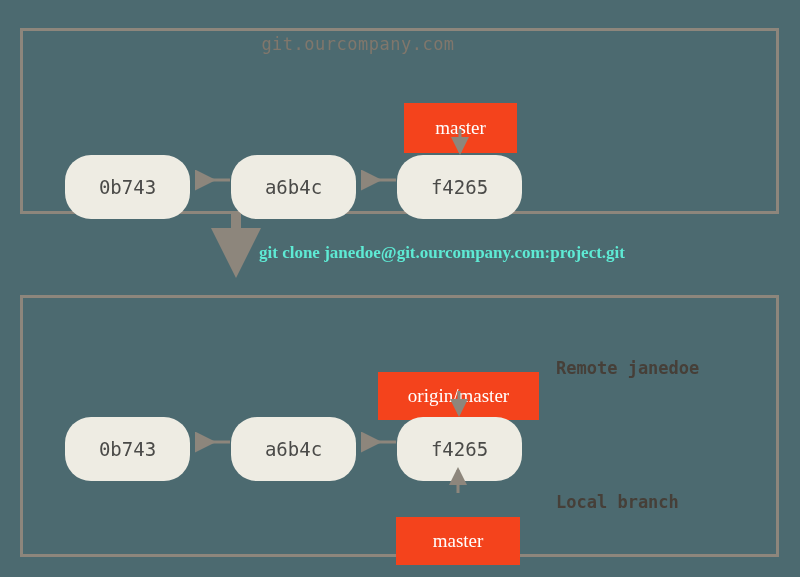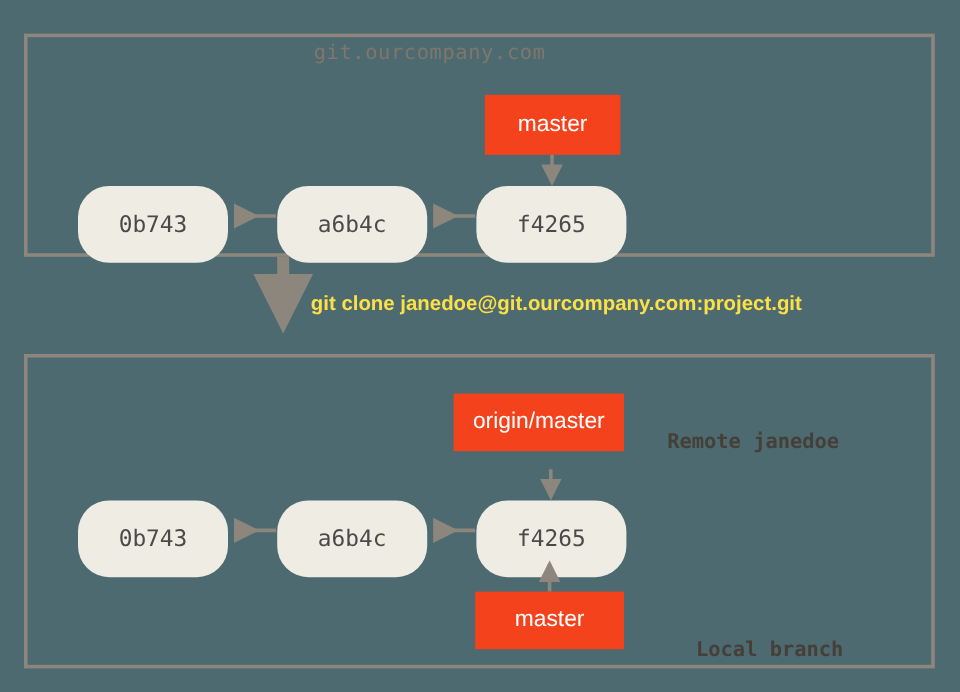--- a/index.html
+++ b/index.html
@@ -57,41 +57,42 @@
     align-items: center;
     justify-content: center;
     box-sizing: border-box;
   }
 
   
   .branch-box {
     position: absolute;
     background: #f4431c;
     color: #ffffff;
-    font-family: Liberation Sans, sans-serif;
+    font-family: Liberation Serif, serif;
     font-size: 19px;
     display: flex;
     align-items: center;
     justify-content: center;
     box-sizing: border-box;
+    margin-top: 24px;
   }
 
   
   .annotation {
     position: absolute;
     color: #463f38;
     font-family: "DejaVu Sans Mono", monospace;
     font-size: 17px;
     font-weight: bold;
     white-space: nowrap;
   }
   .command-text {
     position: absolute;
-    color: #fde047;
-    font-family: Liberation Sans, sans-serif;
+    color: #5eead4;
+    font-family: Liberation Serif, serif;
     font-size: 17px;
     font-weight: bold;
     white-space: nowrap;
   }
 
   
   #arrows {
     position: absolute;
     left: 0; top: 0;
     width: 800px;
@@ -122,21 +123,21 @@
 
   <div class="commit" id="remote-commit-2" style="left:397px; top:155px;">
     <span>f4265</span>
   </div>
 
   <div class="command-text" id="clone-command" style="left:259px; top:243px;">git clone janedoe@git.ourcompany.com:project.git</div>
 
   <div class="panel" id="panel-local"></div>
 
 
-  <div class="branch-box" id="local-origin-master-box" style="left:378px; top:328px; width:142px; height:48px;">
+  <div class="branch-box" id="local-origin-master-box" style="left:378px; top:348px; width:161px; height:48px;">
     <span>origin/master</span>
   </div>
 
   <div class="annotation" id="remote-branch-annotation" style="left:556px; top:358px;">Remote janedoe</div>
 
   <div class="commit" id="local-commit-0" style="left:65px; top:417px;">
     <span>0b743</span>
   </div>
 
   <div class="commit" id="local-commit-1" style="left:231px; top:417px;">
@@ -144,21 +145,21 @@
   </div>
 
   <div class="commit" id="local-commit-2" style="left:397px; top:417px;">
     <span>f4265</span>
   </div>
 
   <div class="branch-box" id="local-master-box" style="left:396px; top:493px; width:124px; height:48px;">
     <span>master</span>
   </div>
 
-  <div class="annotation" id="local-branch-annotation" style="left:556px; top:532px;margin-left:24px;">Local branch</div>
+  <div class="annotation" id="local-branch-annotation" style="left:556px; top:492px;">Local branch</div>
 
   <svg id="arrows" viewBox="0 0 800 577">
     <defs>
       <marker id="arrowhead-left" markerWidth="7" markerHeight="7" refX="6" refY="3.5" orient="auto" markerUnits="strokeWidth">
         <polygon points="7,0 7,7 0,3.5" fill="#8d867c"></polygon>
       </marker>
       <marker id="arrowhead-down" markerWidth="6" markerHeight="6" refX="5" refY="3" orient="auto" markerUnits="strokeWidth">
         <polygon points="0,0 6,3 0,6" fill="#8d867c"></polygon>
       </marker>
       <marker id="arrowhead-big" markerWidth="5" markerHeight="5" refX="4" refY="2.5" orient="auto" markerUnits="strokeWidth">

